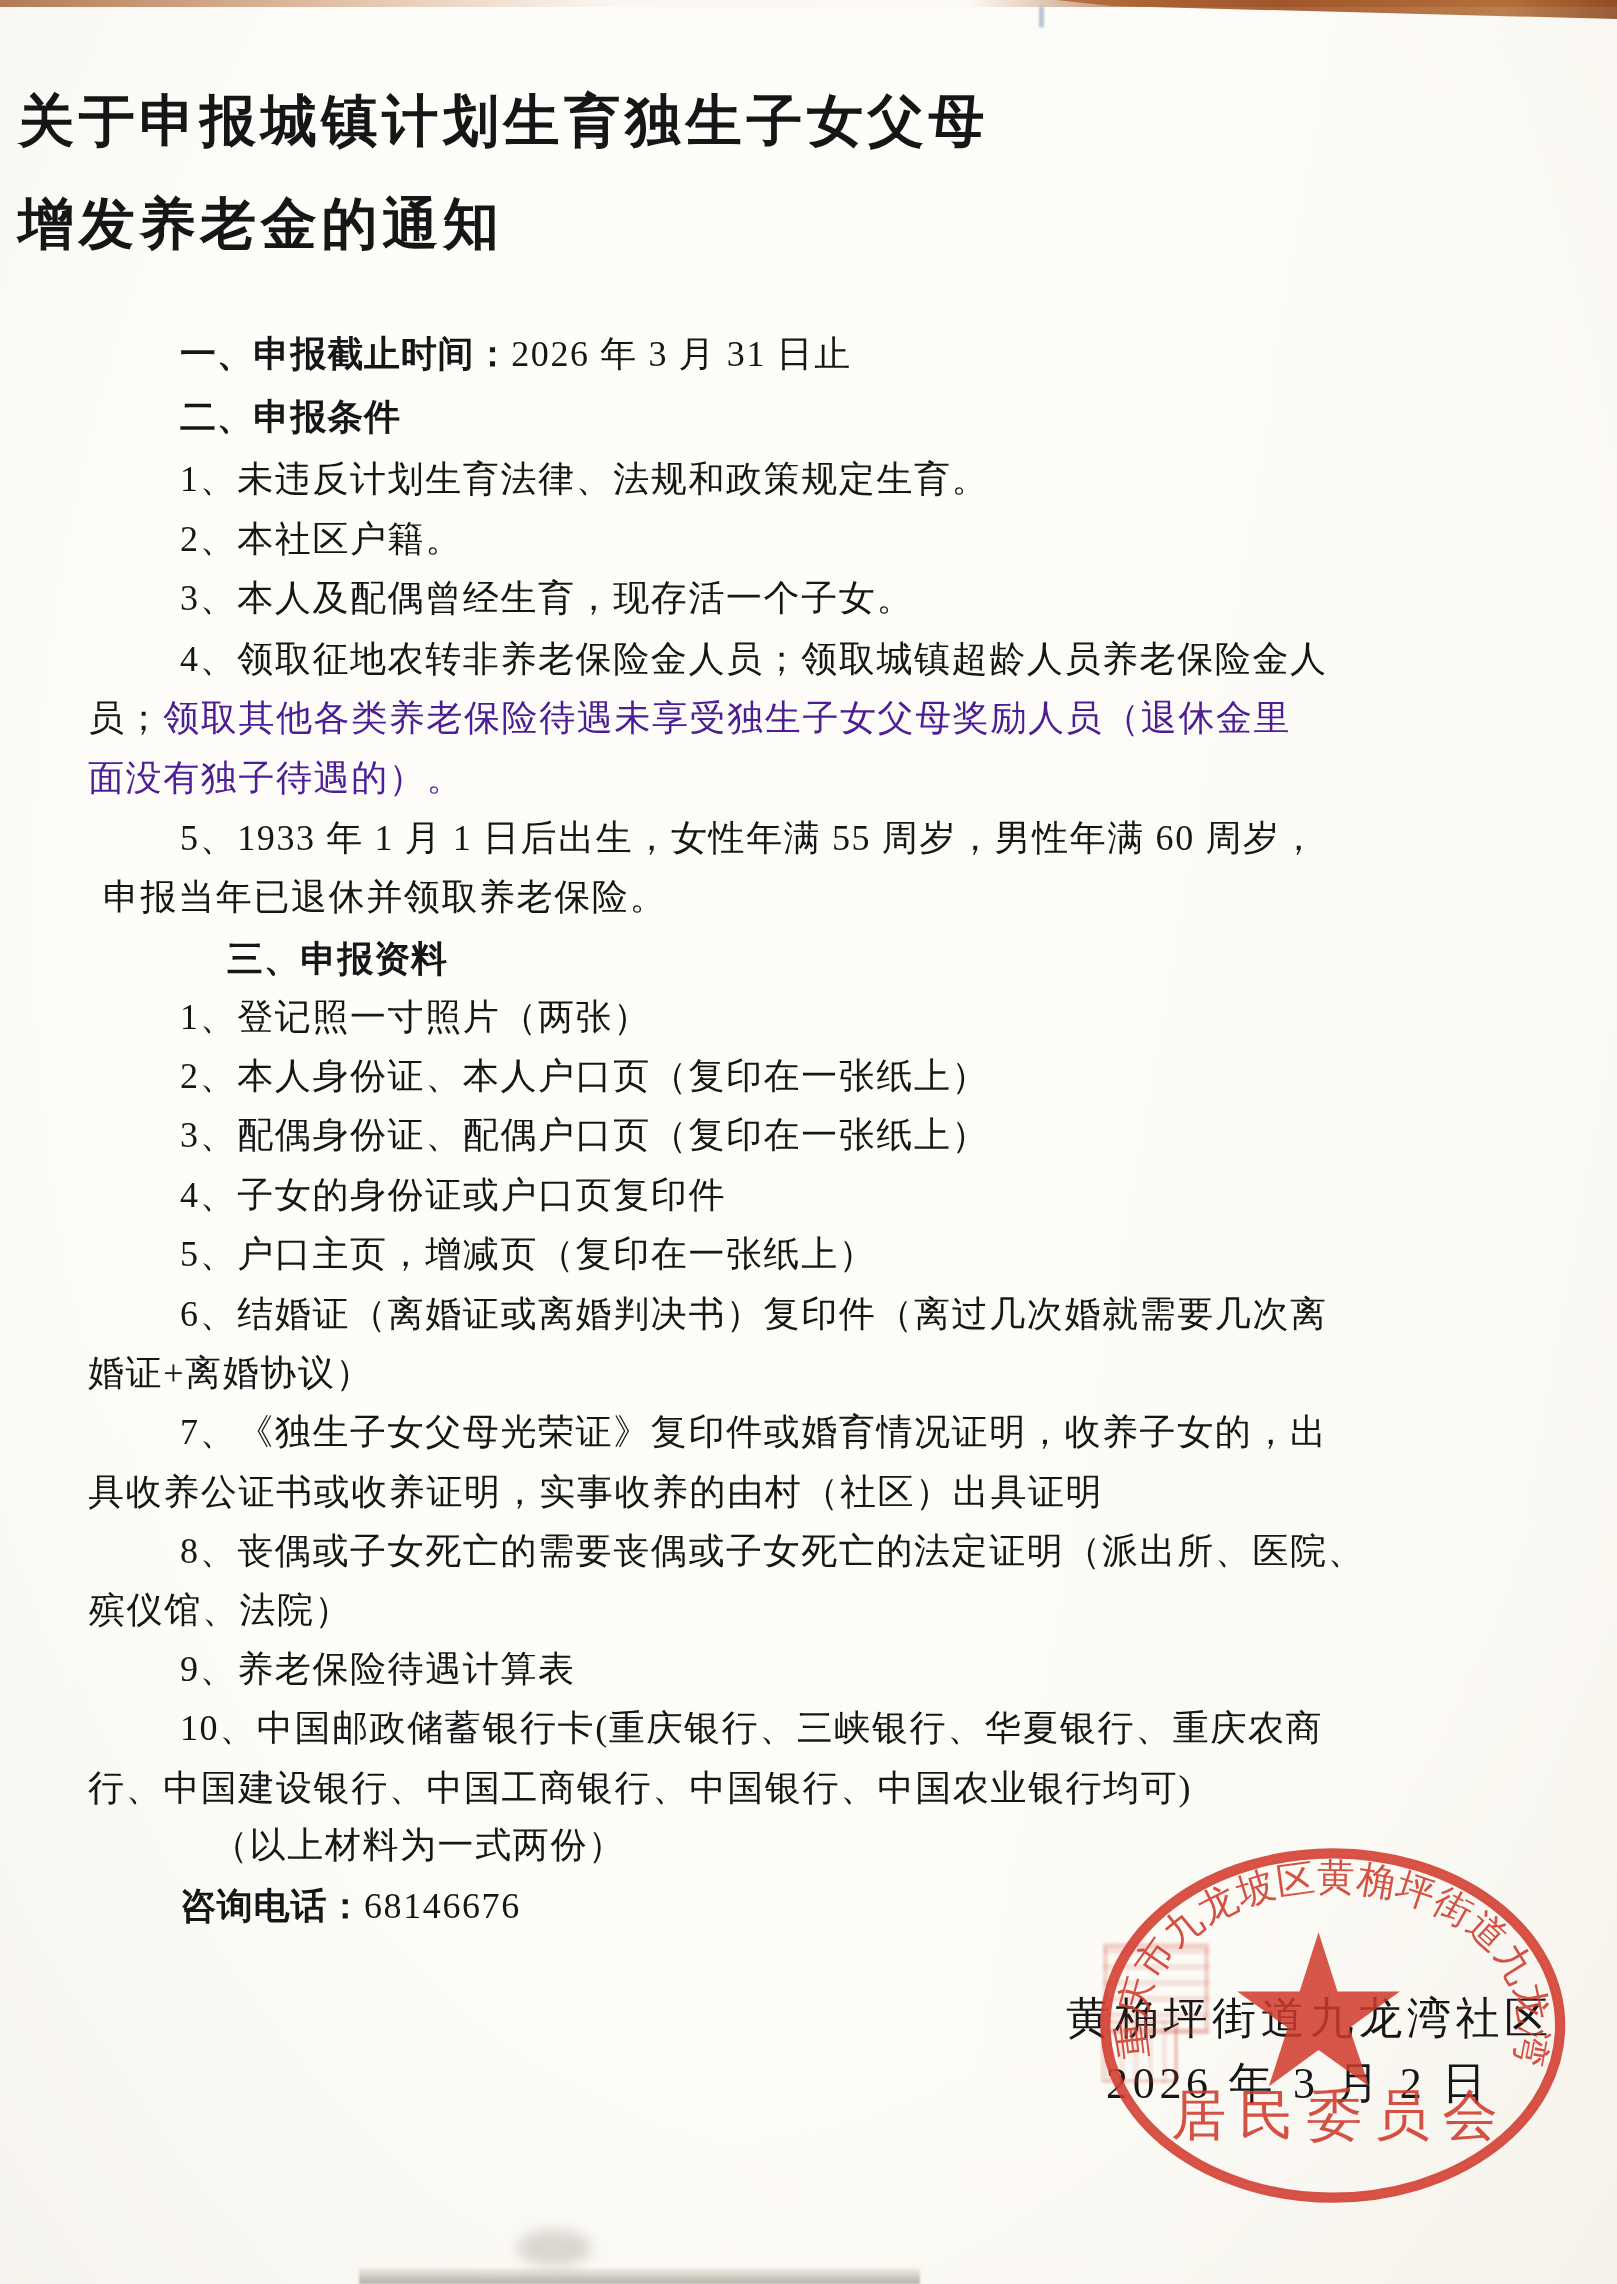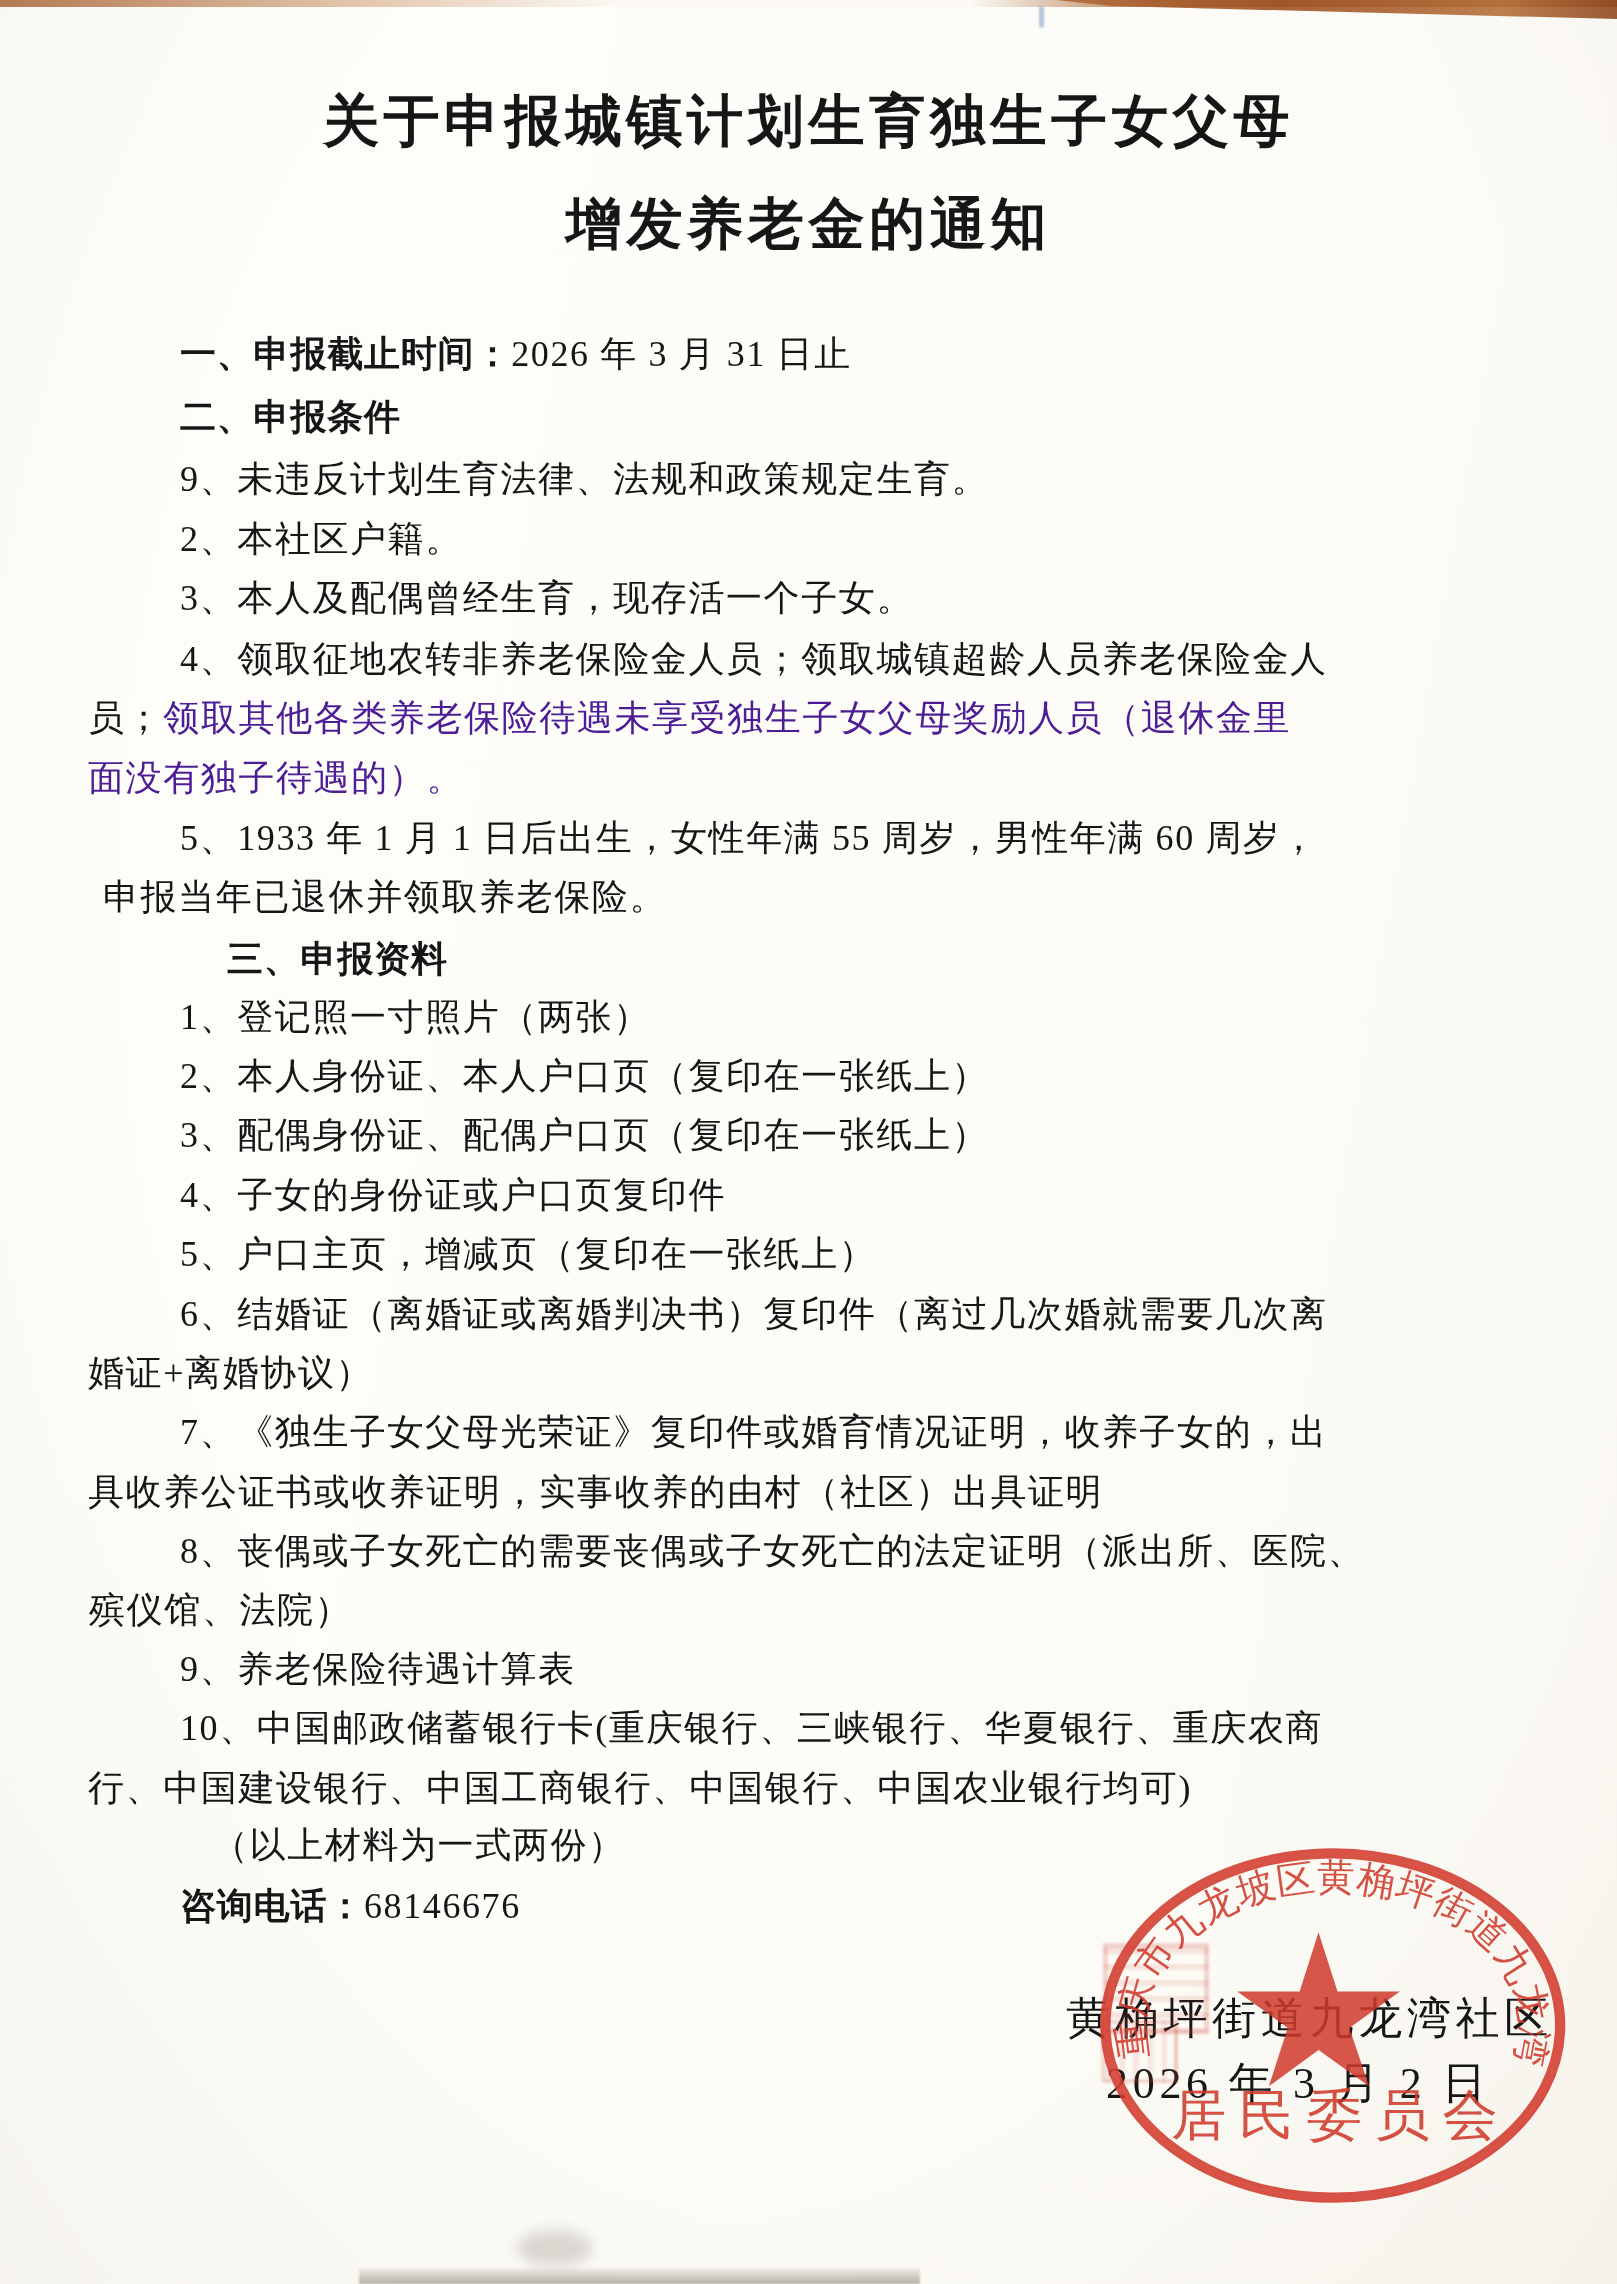--- a/index.html
+++ b/index.html
@@ -45,21 +45,21 @@
   }
   .line .bold{
     font-family:"Liberation Sans","DejaVu Sans",sans-serif;
     font-weight:bold;letter-spacing:0.8px;
   }
   .line .red{color:#4c1d95;}
   .line.title{
     font-size:56px;font-weight:bold;letter-spacing:4.7px;
     font-family:"Liberation Serif","DejaVu Serif",serif;
   }
-  .line.center{left:0;right:0;text-align:center;}
+  .line.center{left:0;right:0;padding-left:18px;}
   .line.sign{font-size:44px;letter-spacing:4.7px;}
   
   .seal-wrap{position:absolute;left:0;top:0;}
   .ghost1{
     position:absolute;left:1103px;top:1943px;width:96px;height:81px;
     border:5.5px solid rgba(205,60,45,.20);filter:blur(1.2px);
     background:repeating-linear-gradient(to bottom,rgba(205,60,45,.12) 0 6.3px,transparent 6.3px 16px);
   }
   .ghost2{
     position:absolute;left:1101px;top:2020px;width:69px;height:55px;
@@ -76,21 +76,21 @@
   <div class="top-edge-right"></div>
   <div class="blue-mark"></div>
   <div class="bottom-edge"></div>
   <div class="bottom-smudge"></div>
 
   <div>
       <div class="line title center" style="top: 88px;"><span>关于申报城镇计划生育独生子女父母</span></div>
       <div class="line title center" style="top: 191px;"><span>增发养老金的通知</span></div>
       <div class="line" style="top: 332px; left: 180px;"><span class="bold">一、申报截止时间：</span><span>2026 年 3 月 31 日止</span></div>
       <div class="line" style="top: 395px; left: 180px;"><span class="bold">二、申报条件</span></div>
-      <div class="line" style="top: 458px; left: 180px;"><span>9、未违反计划生育法律、法规和政策规定生育。</span></div>
+      <div class="line" style="top: 458px; left: 180px;"><span>1、未违反计划生育法律、法规和政策规定生育。</span></div>
       <div class="line" style="top: 518px; left: 180px;"><span>2、本社区户籍。</span></div>
       <div class="line" style="top: 577px; left: 180px;"><span>3、本人及配偶曾经生育，现存活一个子女。</span></div>
       <div class="line" style="top: 638px; left: 180px;"><span>4、领取征地农转非养老保险金人员；领取城镇超龄人员养老保险金人</span></div>
       <div class="line" style="top: 697px; left: 88px;"><span>员；</span><span class="red">领取其他各类养老保险待遇未享受独生子女父母奖励人员（退休金里</span></div>
       <div class="line" style="top: 757px; left: 88px;"><span class="red">面没有独子待遇的）。</span></div>
       <div class="line" style="top: 817px; left: 180px;"><span>5、1933 年 1 月 1 日后出生，女性年满 55 周岁，男性年满 60 周岁，</span></div>
       <div class="line" style="top: 876px; left: 88px; margin-left: 15px;"><span>申报当年已退休并领取养老保险。</span></div>
       <div class="line" style="top: 937px; left: 180px; margin-left: 47px;"><span class="bold">三、申报资料</span></div>
       <div class="line" style="top: 996px; left: 180px;"><span>1、登记照一寸照片（两张）</span></div>
       <div class="line" style="top: 1055px; left: 180px;"><span>2、本人身份证、本人户口页（复印在一张纸上）</span></div>

